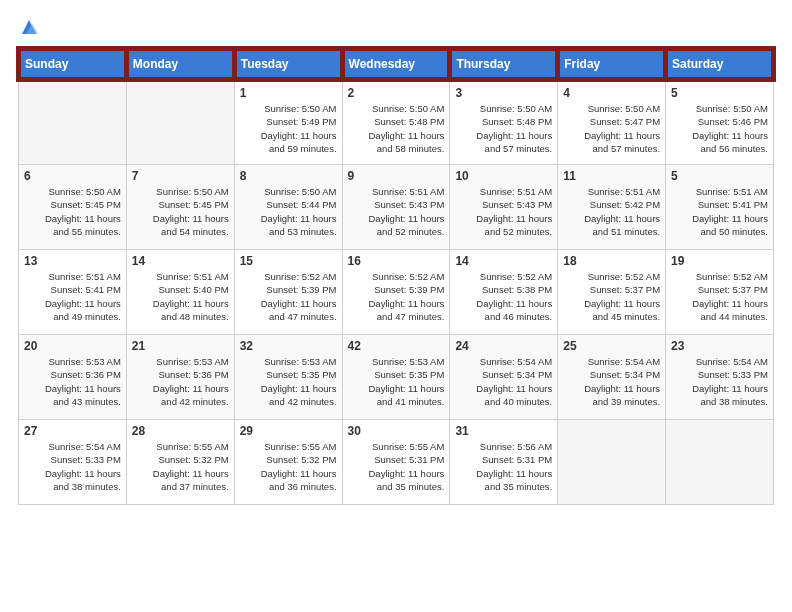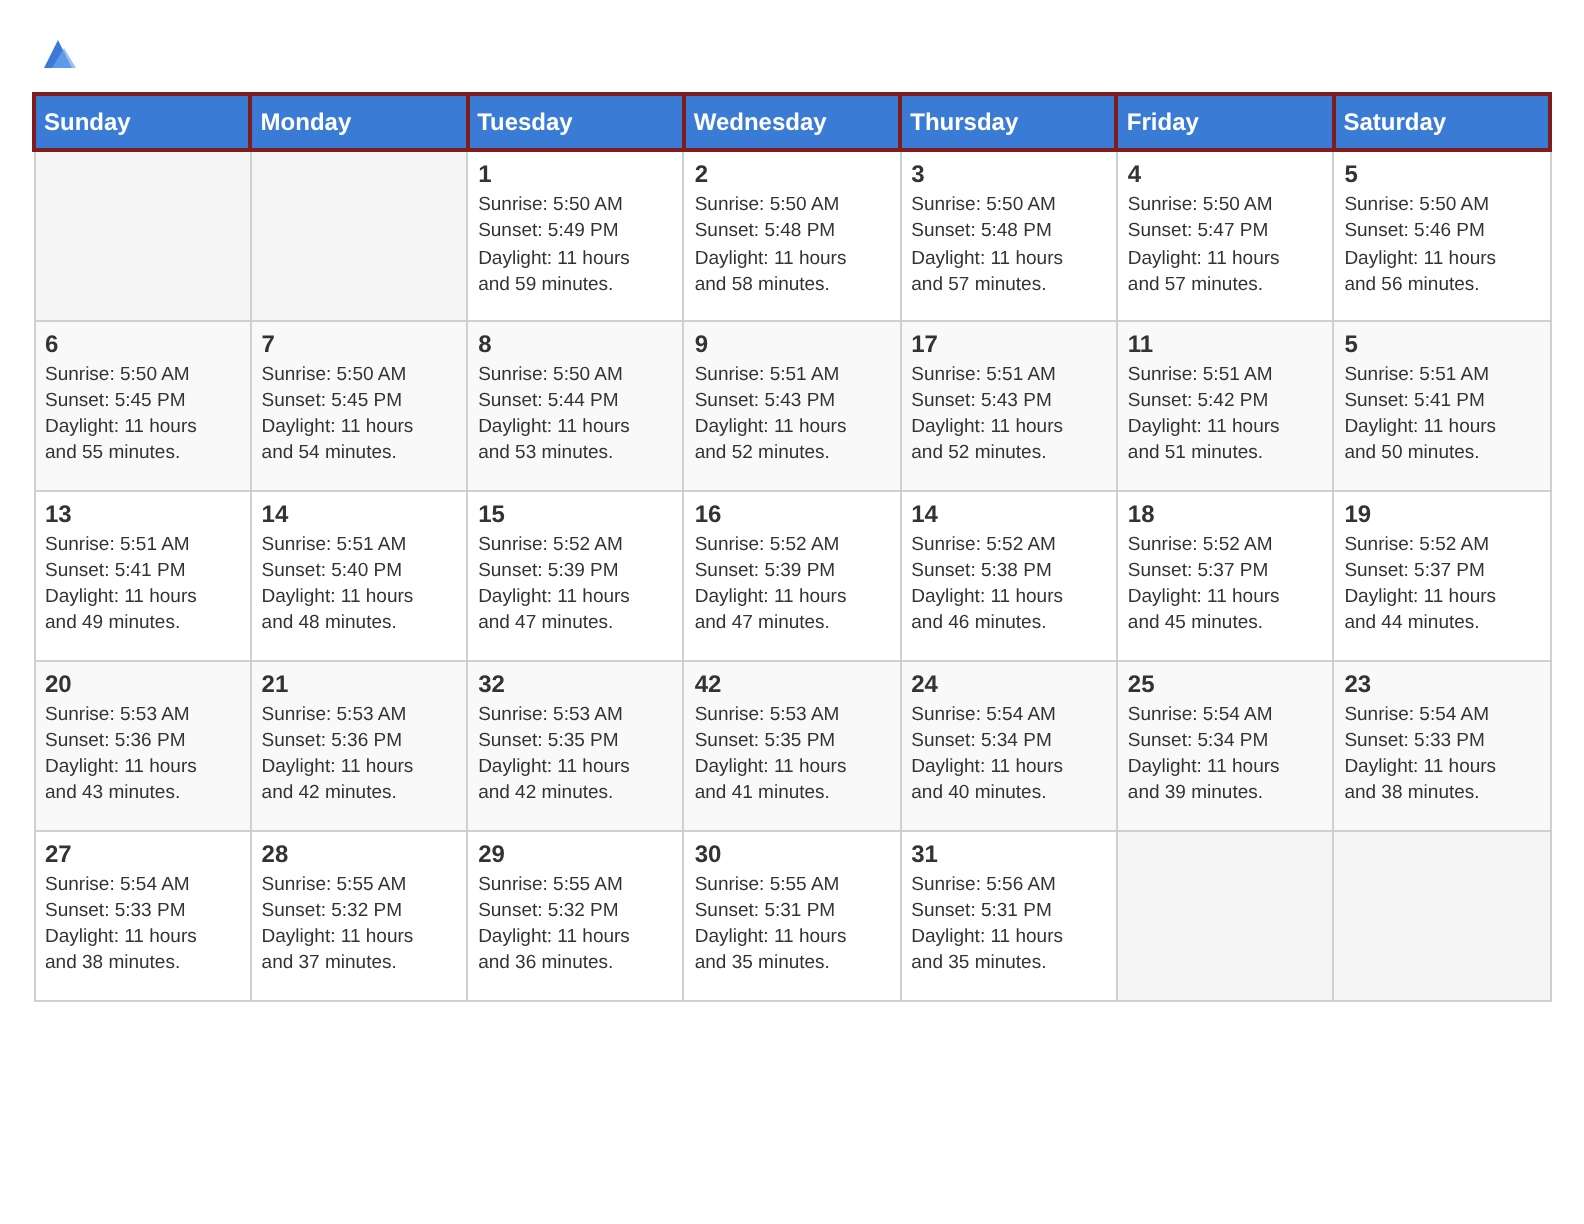--- a/index.html
+++ b/index.html
@@ -57,21 +57,21 @@
       border-collapse: collapse;
       table-layout: fixed;
     }
     thead tr th {
       background-color: #3a7bd5;
       color: #fff;
       font-size: 12px;
       font-weight: bold;
       padding: 6px 4px;
       text-align: left;
-      border: 2px solid #7f1d1d;
+      border: 5px solid #7f1d1d;
     }
     tbody tr td {
       vertical-align: top;
       border: 1px solid #d0d0d0;
       padding: 4px 5px;
       font-size: 10px;
       color: #333;
       height: 85px;
       background: #fff;
     }
@@ -80,20 +80,21 @@
     }
     .day-num {
       font-size: 12px;
       font-weight: bold;
       margin-bottom: 2px;
     }
     .day-info {
       font-size: 9.5px;
       line-height: 1.4;
       color: #333;
+      text-align: right;
     }
     .empty-cell {
       background: #f5f5f5 !important;
     }
   </style>
 </head>
 <body>
 
 <div class="header">
   <div class="logo">
@@ -187,21 +188,21 @@
 and 53 minutes.</div>
         </td>
         <td>
           <div class="day-num">9</div>
           <div class="day-info" style="white-space: pre-line;">Sunrise: 5:51 AM
 Sunset: 5:43 PM
 Daylight: 11 hours
 and 52 minutes.</div>
         </td>
         <td>
-          <div class="day-num">17</div>
+          <div class="day-num">10</div>
           <div class="day-info" style="white-space: pre-line;">Sunrise: 5:51 AM
 Sunset: 5:43 PM
 Daylight: 11 hours
 and 52 minutes.</div>
         </td>
         <td>
           <div class="day-num">11</div>
           <div class="day-info" style="white-space: pre-line;">Sunrise: 5:51 AM
 Sunset: 5:42 PM
 Daylight: 11 hours

